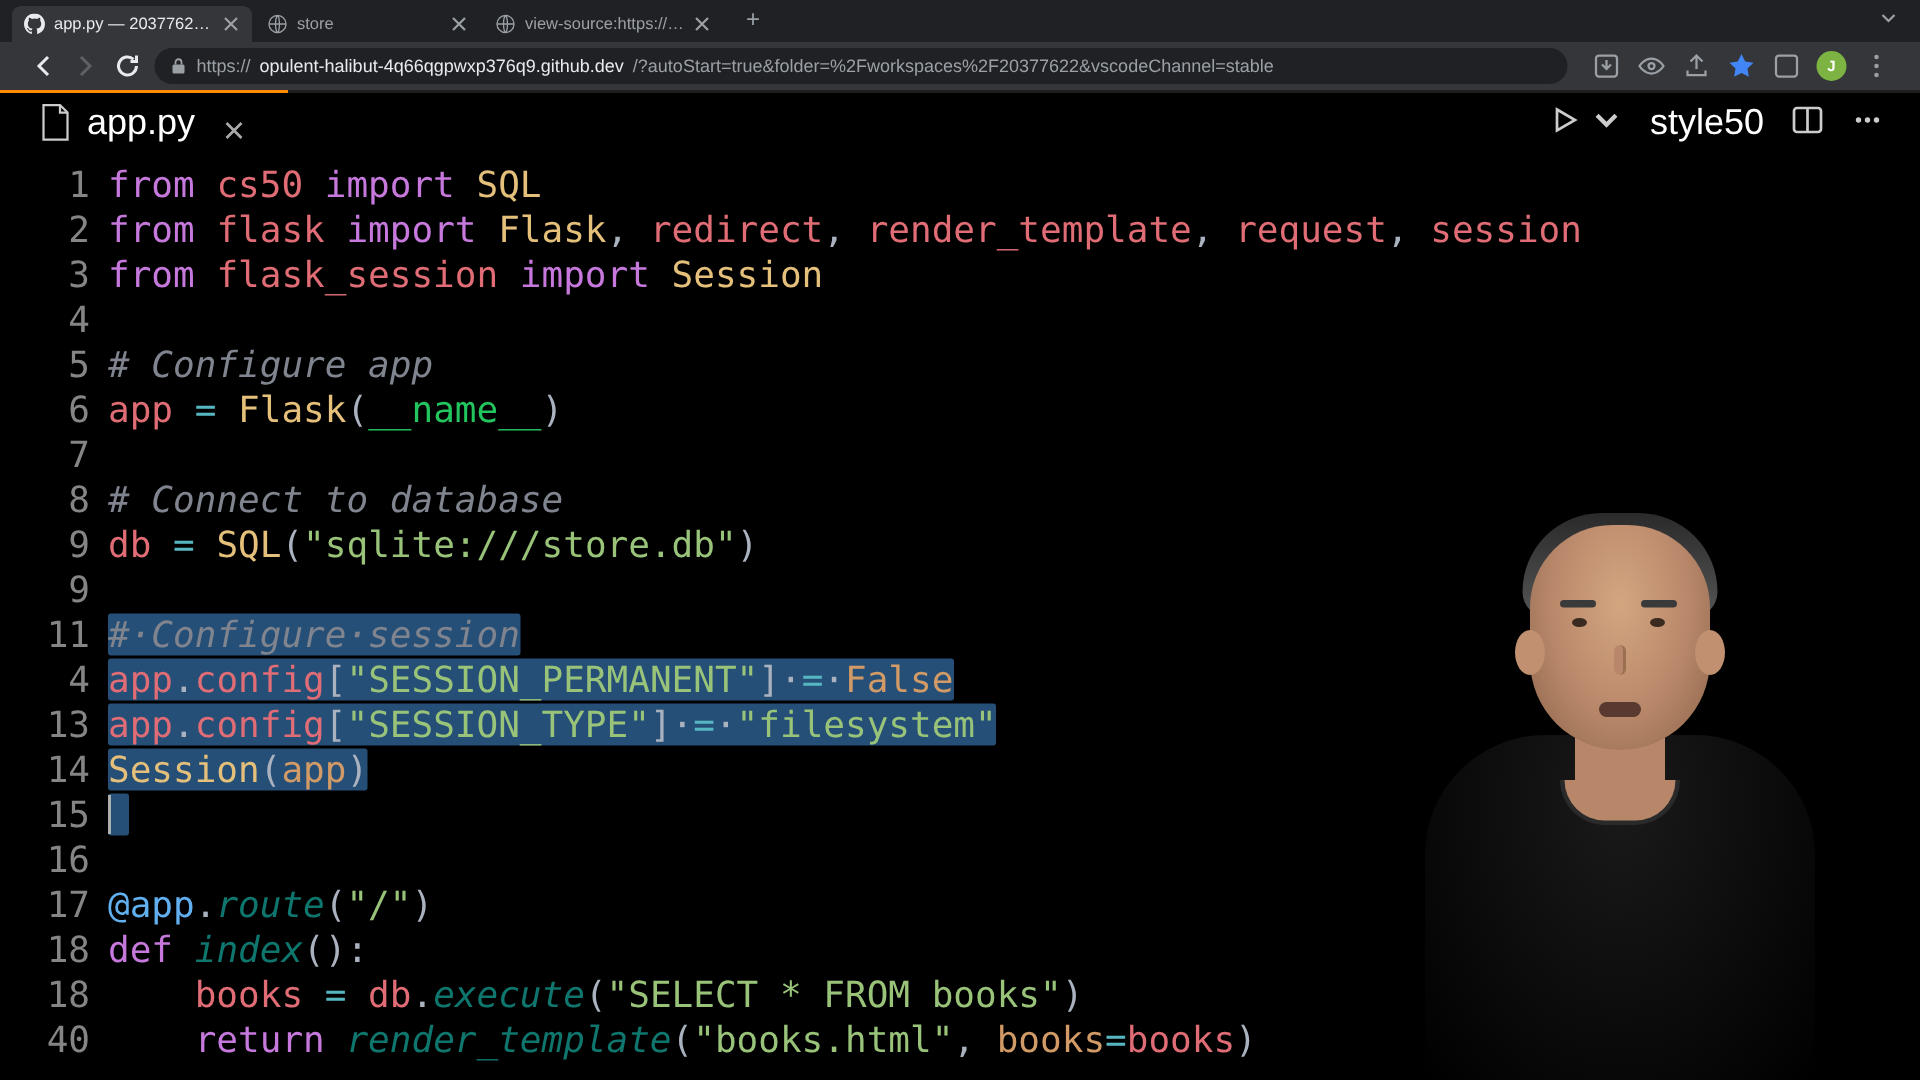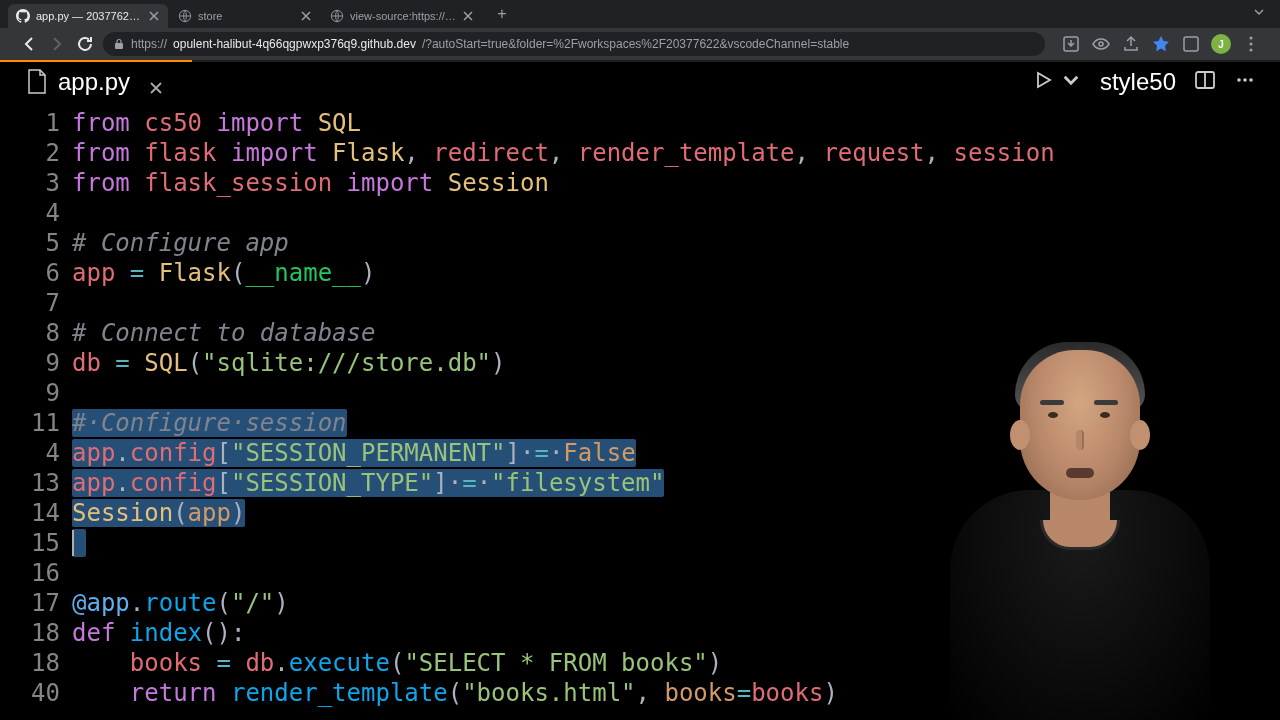--- a/index.html
+++ b/index.html
@@ -76,21 +76,21 @@
 .gutter {
   width: 72px; text-align: right; padding-right: 12px;
   color: #858585; user-select: none;
 }
 .code { white-space: pre; position: relative; }
 .k-from, .k-import, .k-return { color: #c678dd; }
 .k-ident { color: #e06c75; }
 .k-class { color: #e5c07b; }
 .k-def { color: #c678dd; }
 .k-comment { color: #7f848e; font-style: italic; }
-.k-fn { color: #0ea5e9; }
+.k-fn { color: #0f766e; font-style: italic; }
 .k-str { color: #98c379; }
 .k-const { color: #d19a66; }
 .k-op { color: #56b6c2; }
 .k-punct { color: #abb2bf; }
 .k-plain { color: #abb2bf; }
 .k-dunder { color: #22c55e; }
 .k-deco { color: #61afef; }
 .k-param { color: #d19a66; }
 
 

